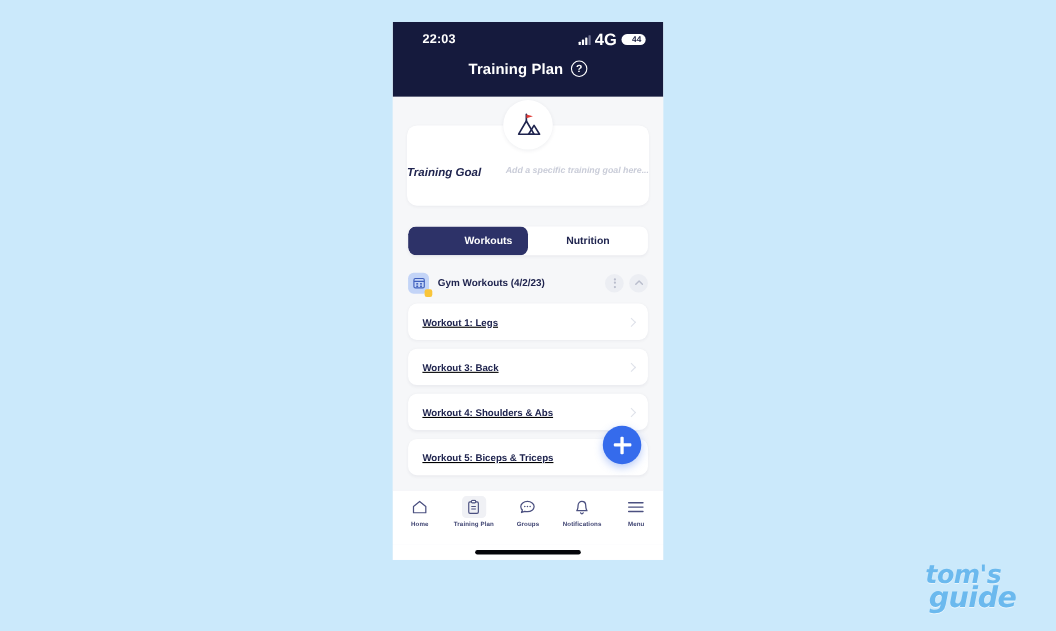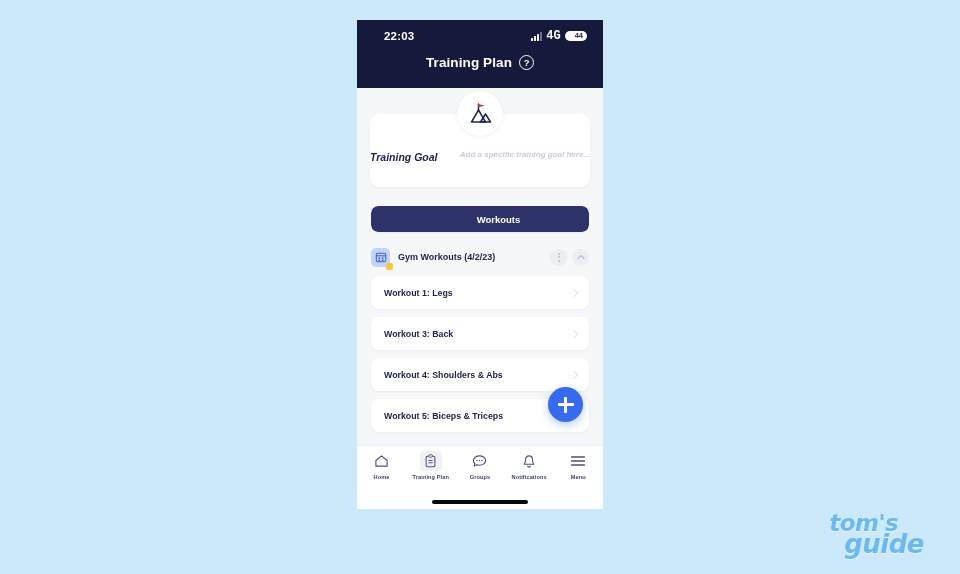--- a/index.html
+++ b/index.html
@@ -65,24 +65,23 @@
     width: 2px;
     background: #ffffff;
     border-radius: .5px;
   }
   .signal i:nth-child(1) { height: 3px; }
   .signal i:nth-child(2) { height: 5px; }
   .signal i:nth-child(3) { height: 7px; }
   .signal i:nth-child(4) { height: 9px; background: #6e7192; }
   #network {
     color: #ffffff;
-    font-size: 12px;
+    font-size: 15px;
     font-weight: bold;
     letter-spacing: .2px;
-    font-family: Liberation Mono, monospace;
   }
   #battery {
     background: #ffffff;
     color: #151a3d;
     font-size: 7.5px;
     font-weight: bold;
     border-radius: 6px;
     padding: 1.5px 4px 1.5px 4px;
     line-height: 1;
     min-width: 14px;
@@ -250,20 +249,21 @@
     width: 2px;
     height: 2px;
     background: #b9bdcc;
     border-radius: 50%;
     display: block;
   }
 
   
   #workout-list {
     margin: 7px 14px 0 14px;
+    text-decoration: underline;
   }
   .workout-row {
     background: #ffffff;
     border-radius: 8px;
     height: 33px;
     margin-bottom: 8px;
     display: flex;
     align-items: center;
     padding: 0 12px 0 13px;
     box-sizing: border-box;
@@ -364,21 +364,21 @@
     bottom: 18px;
     text-align: left;
     line-height: .88;
     color: #6bb9ee;
     font-family: "DejaVu Sans", sans-serif;
     font-weight: bold;
     font-style: italic;
     text-shadow: 0 1px 0 rgba(255,255,255,.55);
   }
   #logo .l1 { font-size: 23px; letter-spacing: -.5px; display: block; }
-  #logo .l2 { font-size: 26px; letter-spacing: -.5px; display: block; margin-left: 15px; }
+  #logo .l2 { font-size: 26px; letter-spacing: -.5px; display: block; margin-left: 3px; }
 </style>
 </head>
 <body>
 
 <div id="phone">
 
   <div id="headerwrap">
 
     <div id="statusbar">
       <div id="clock">22:03</div>
@@ -412,20 +412,21 @@
             <path d="M11 2 L17 3.6 L11 5.6 Z" fill="#e03a35"></path>
           </svg>
         </div>
         <div id="goal-title">Training Goal</div>
         <div id="goal-placeholder">Add a specific training goal here...</div>
       </div>
     </div>
 
     <div id="tabs">
       <div class="tab active">Workouts</div>
+      <div class="tab">Nutrition</div>
     </div>
 
     <div id="group-header">
       <span id="group-icon">
         <svg width="12" height="12" viewBox="0 0 14 14" fill="none">
           <rect x="1.5" y="2.5" width="11" height="10" rx="1.6" stroke="#3f5fbd" stroke-width="1.2"></rect>
           <line x1="1.5" y1="5.6" x2="12.5" y2="5.6" stroke="#3f5fbd" stroke-width="1.2"></line>
           <rect x="4" y="7.4" width="2" height="1.6" fill="#3f5fbd"></rect>
           <rect x="8" y="7.4" width="2" height="1.6" fill="#3f5fbd"></rect>
           <rect x="4" y="10" width="2" height="1.6" fill="#3f5fbd"></rect>

